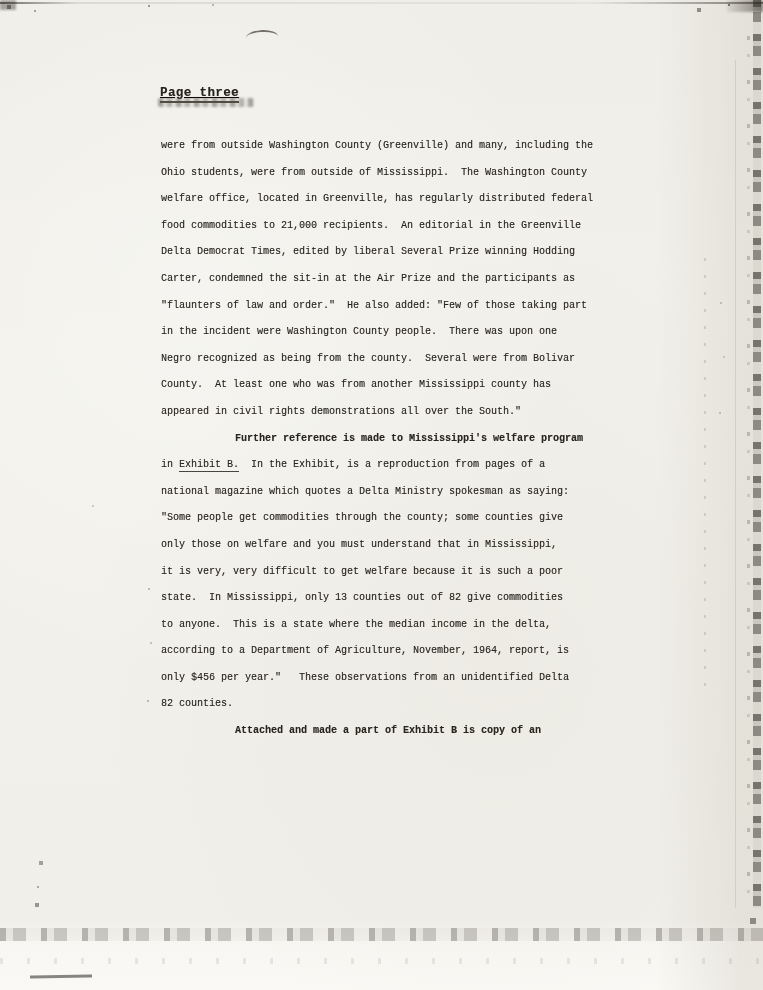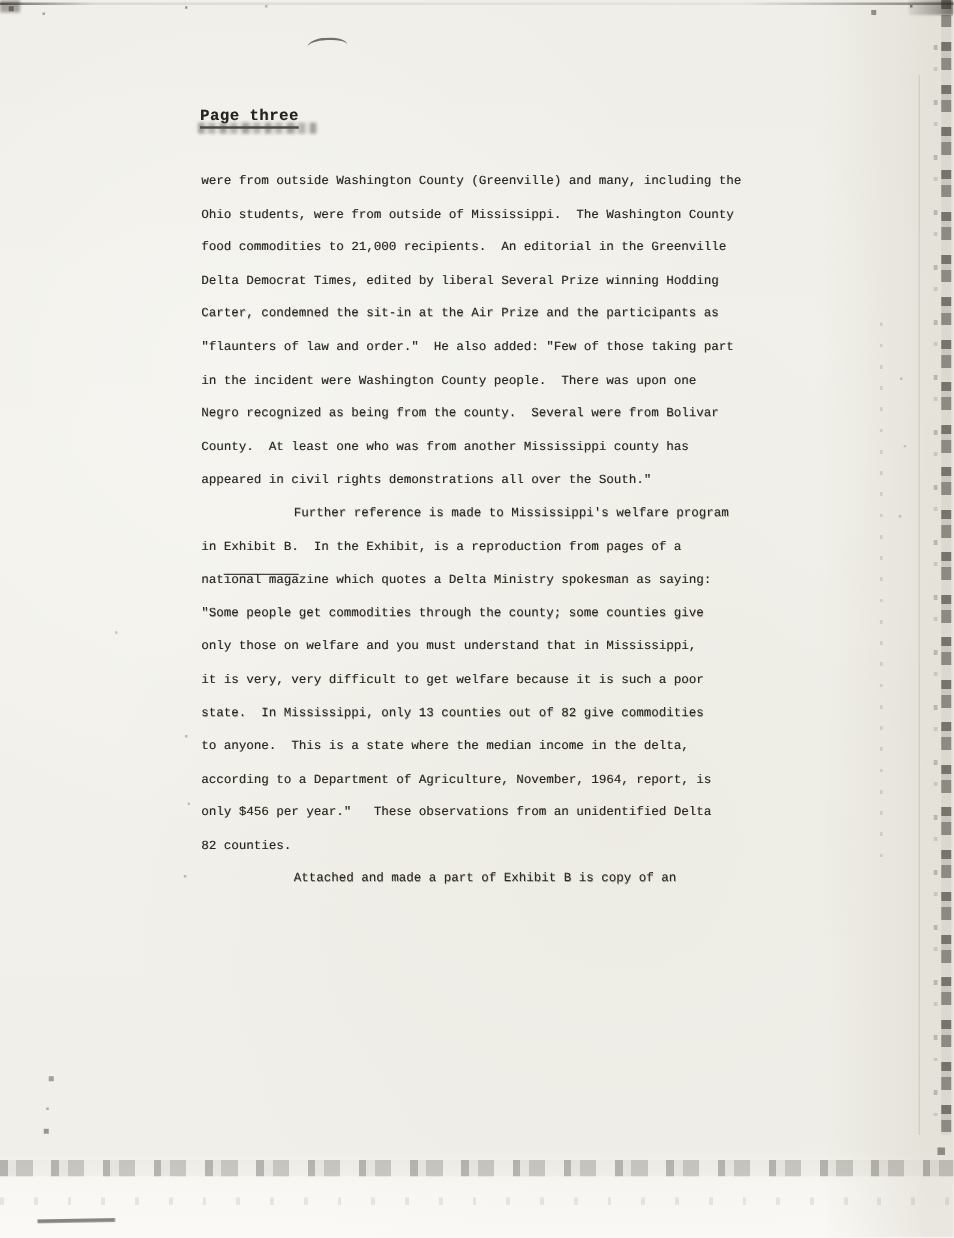--- a/index.html
+++ b/index.html
@@ -97,21 +97,21 @@
       92px 505px 0 0 rgba(110,104,92,0.30),
       40px 862px 0 1px rgba(70,64,56,0.45),
       37px 886px 0 0 rgba(70,64,56,0.40),
       36px 904px 0 1px rgba(70,64,56,0.50),
       720px 302px 0 0 rgba(100,94,84,0.30),
       723px 356px 0 0 rgba(100,94,84,0.25),
       719px 412px 0 0 rgba(100,94,84,0.30),
       752px 920px 0 2px rgba(55,50,44,0.50);
   }
   
-  .header { position: absolute; left: 160px; top: 83px; }
+  .header { position: absolute; left: 160px; top: 83px; text-decoration: underline; }
   .title {
     font-weight: bold;
     font-size: 12.5px;
     color: #272420;
     letter-spacing: 0.4px;
     border-bottom: 2px solid rgba(40,37,32,0.85);
     padding-bottom: 1px;
     white-space: pre;
     text-shadow: 0.3px 0.3px 0.4px rgba(45,40,34,0.45);
   }
@@ -128,24 +128,24 @@
   
   .doc-body { position: absolute; left: 161px; top: 133px; width: 545px; }
   .line {
     white-space: pre;
     font-size: 10px;
     line-height: 26.6px;
     height: 26.6px;
     color: #2a261f;
     text-shadow: 0.3px 0.3px 0.4px rgba(45,40,34,0.40);
   }
-  .line.indent { padding-left: 74px; }
+  .line.indent { padding-left: 74px; font-weight: bold; }
   .u {
     border-bottom: 1.5px solid rgba(42,38,32,0.85);
-    padding-bottom: 15px;
+    padding-bottom: 1px;
     text-align: right;
   }
 </style>
 </head>
 <body>
 
 <div class="page">
 
   <div class="top-hairline"></div>
   <div class="tl-corner"></div>
@@ -161,20 +161,21 @@
   <div class="specks"></div>
 
   <div class="header">
     <span class="title">Page three</span>
     <div class="smudge"></div>
   </div>
 
   <div class="doc-body">
     <div class="line">were from outside Washington County (Greenville) and many, including the</div>
     <div class="line">Ohio students, were from outside of Mississippi.  The Washington County</div>
+    <div class="line">welfare office, located in Greenville, has regularly distributed federal</div>
     <div class="line">food commodities to 21,000 recipients.  An editorial in the Greenville</div>
     <div class="line">Delta Democrat Times, edited by liberal Several Prize winning Hodding</div>
     <div class="line">Carter, condemned the sit-in at the Air Prize and the participants as</div>
     <div class="line">"flaunters of law and order."  He also added: "Few of those taking part</div>
     <div class="line">in the incident were Washington County people.  There was upon one</div>
     <div class="line">Negro recognized as being from the county.  Several were from Bolivar</div>
     <div class="line">County.  At least one who was from another Mississippi county has</div>
     <div class="line">appeared in civil rights demonstrations all over the South."</div>
     <div class="line indent">Further reference is made to Mississippi's welfare program</div>
     <div class="line"><span>in </span><span class="u">Exhibit B.</span><span>  In the Exhibit, is a reproduction from pages of a</span></div>

